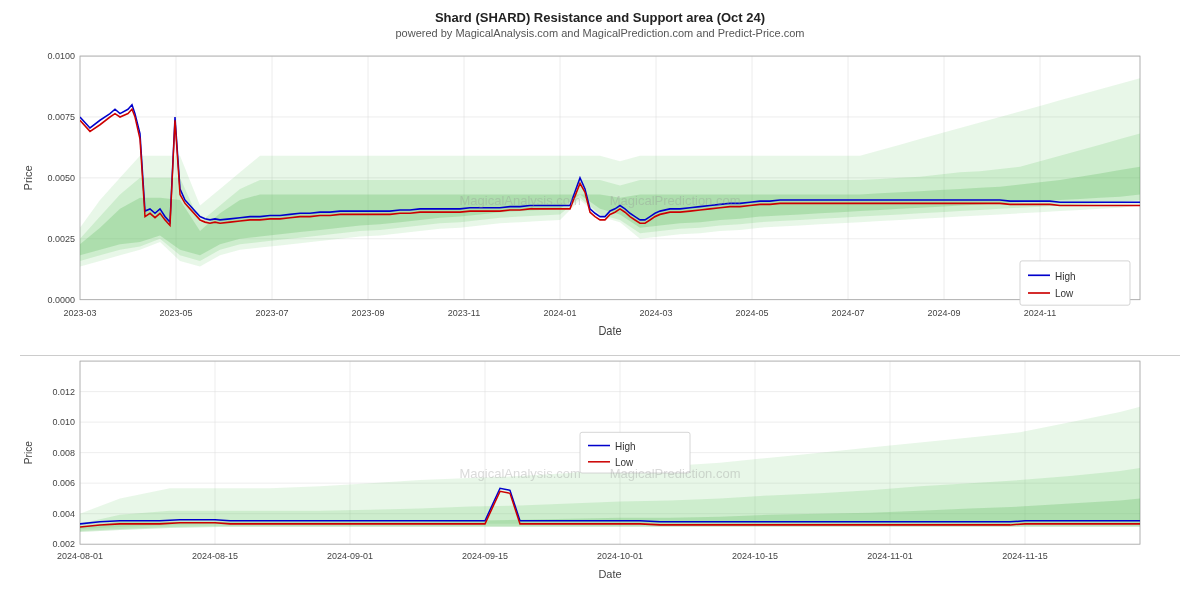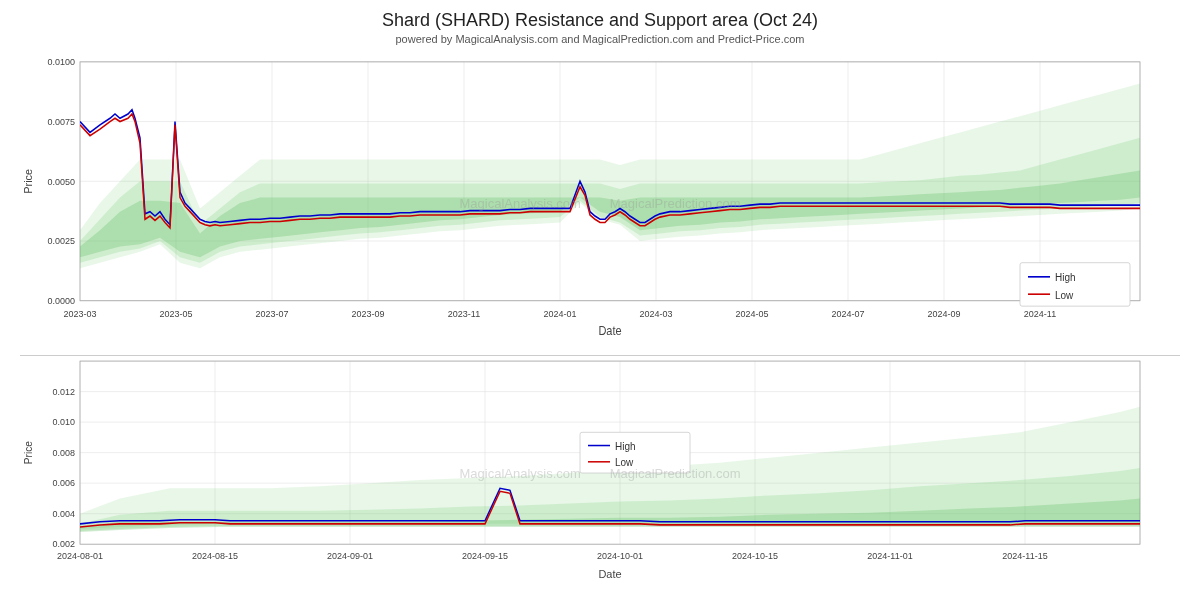--- a/index.html
+++ b/index.html
@@ -12,22 +12,22 @@
     }
     .page-container {
       width: 1200px;
       height: 600px;
       display: flex;
       flex-direction: column;
       align-items: center;
       padding: 10px 20px;
     }
     .main-title {
-      font-size: 18px;
-      font-weight: normal;
+      font-size: 13px;
+      font-weight: bold;
       color: #222;
       text-align: center;
       margin-bottom: 2px;
     }
     .subtitle {
       font-size: 11px;
       color: #555;
       margin-bottom: 6px;
     }
     .charts-wrapper {

